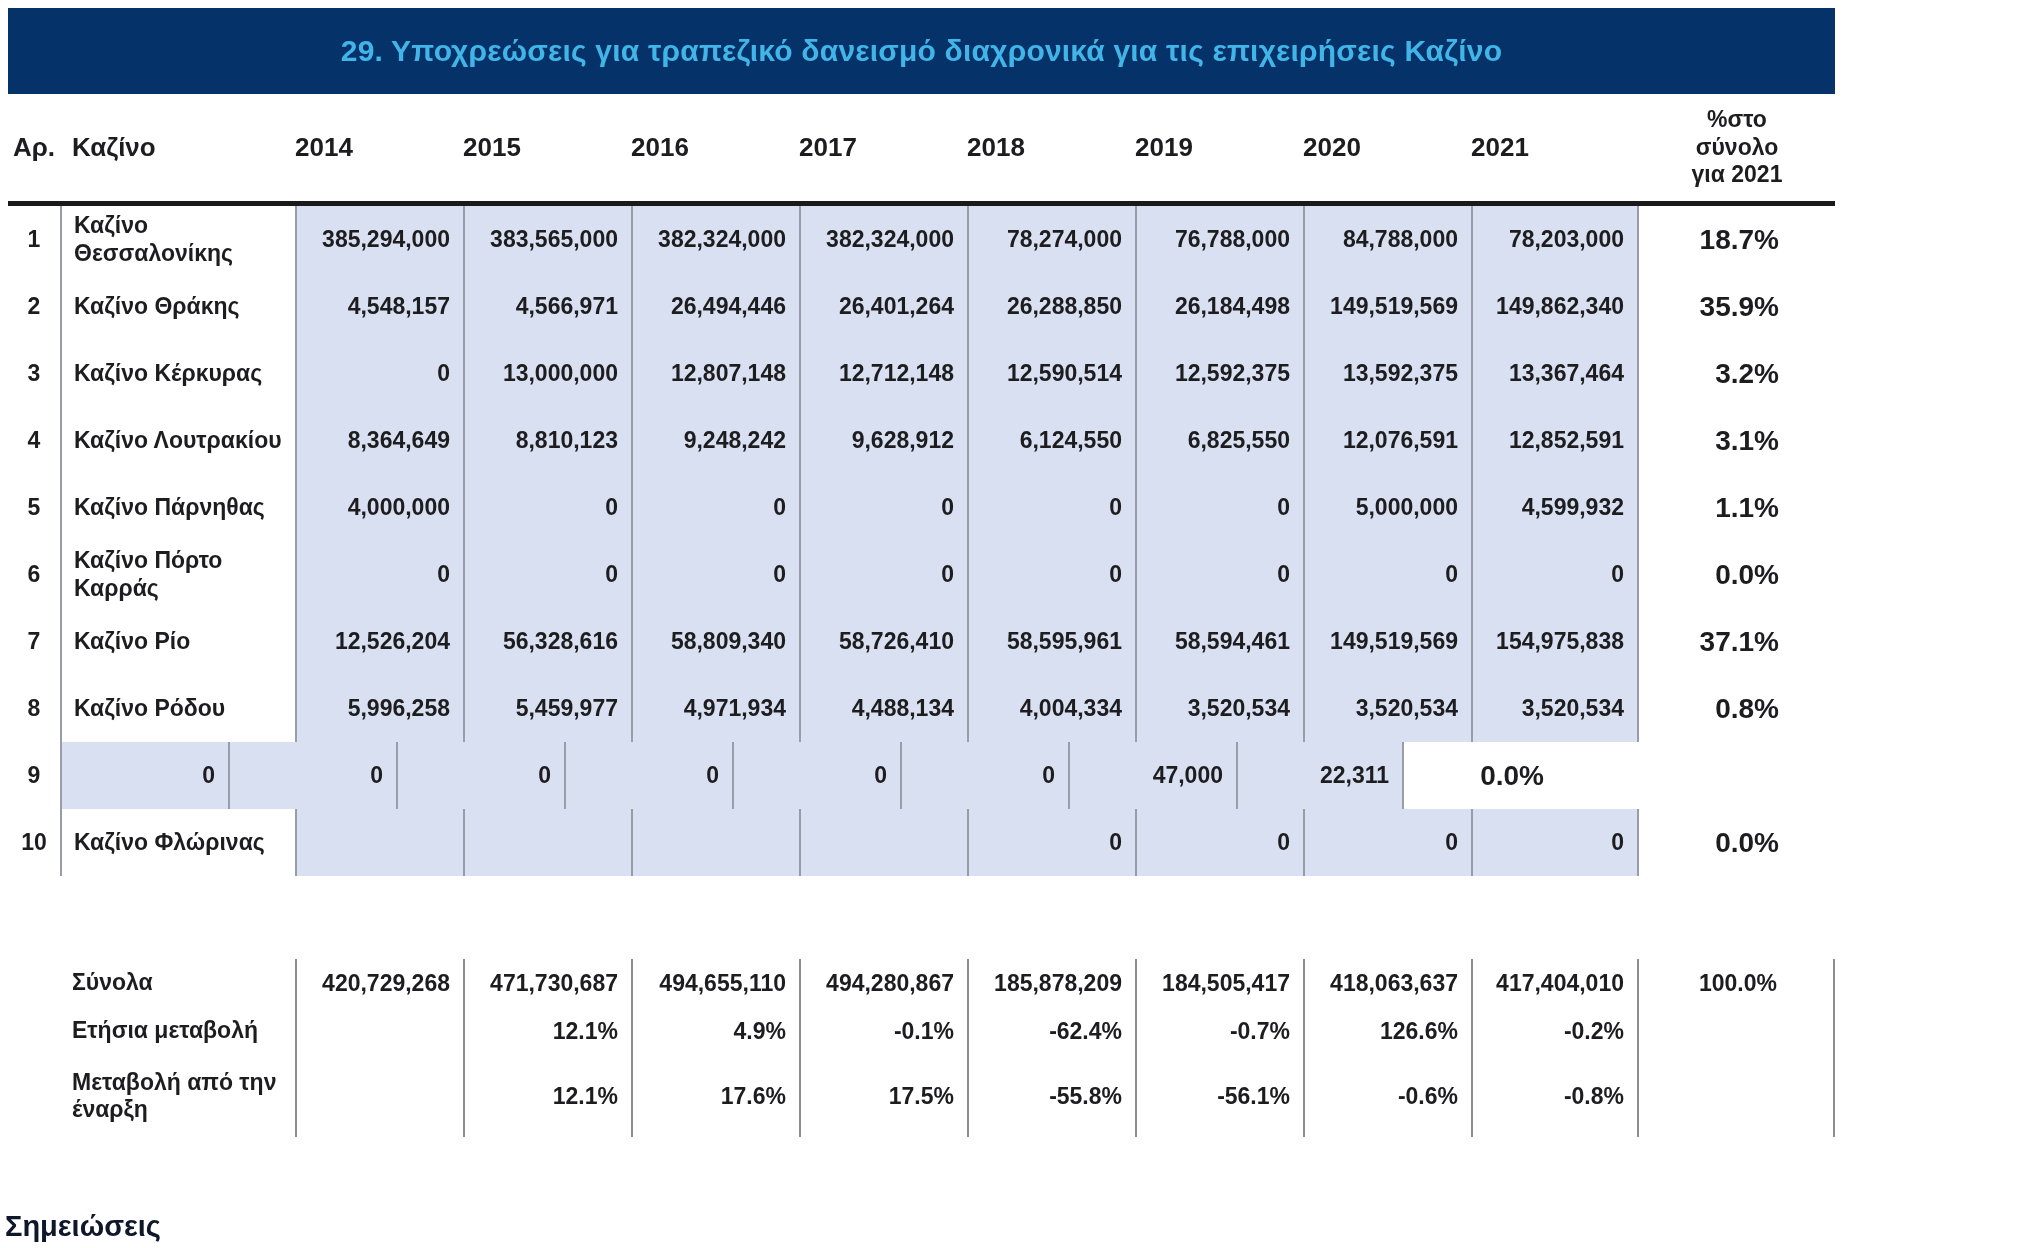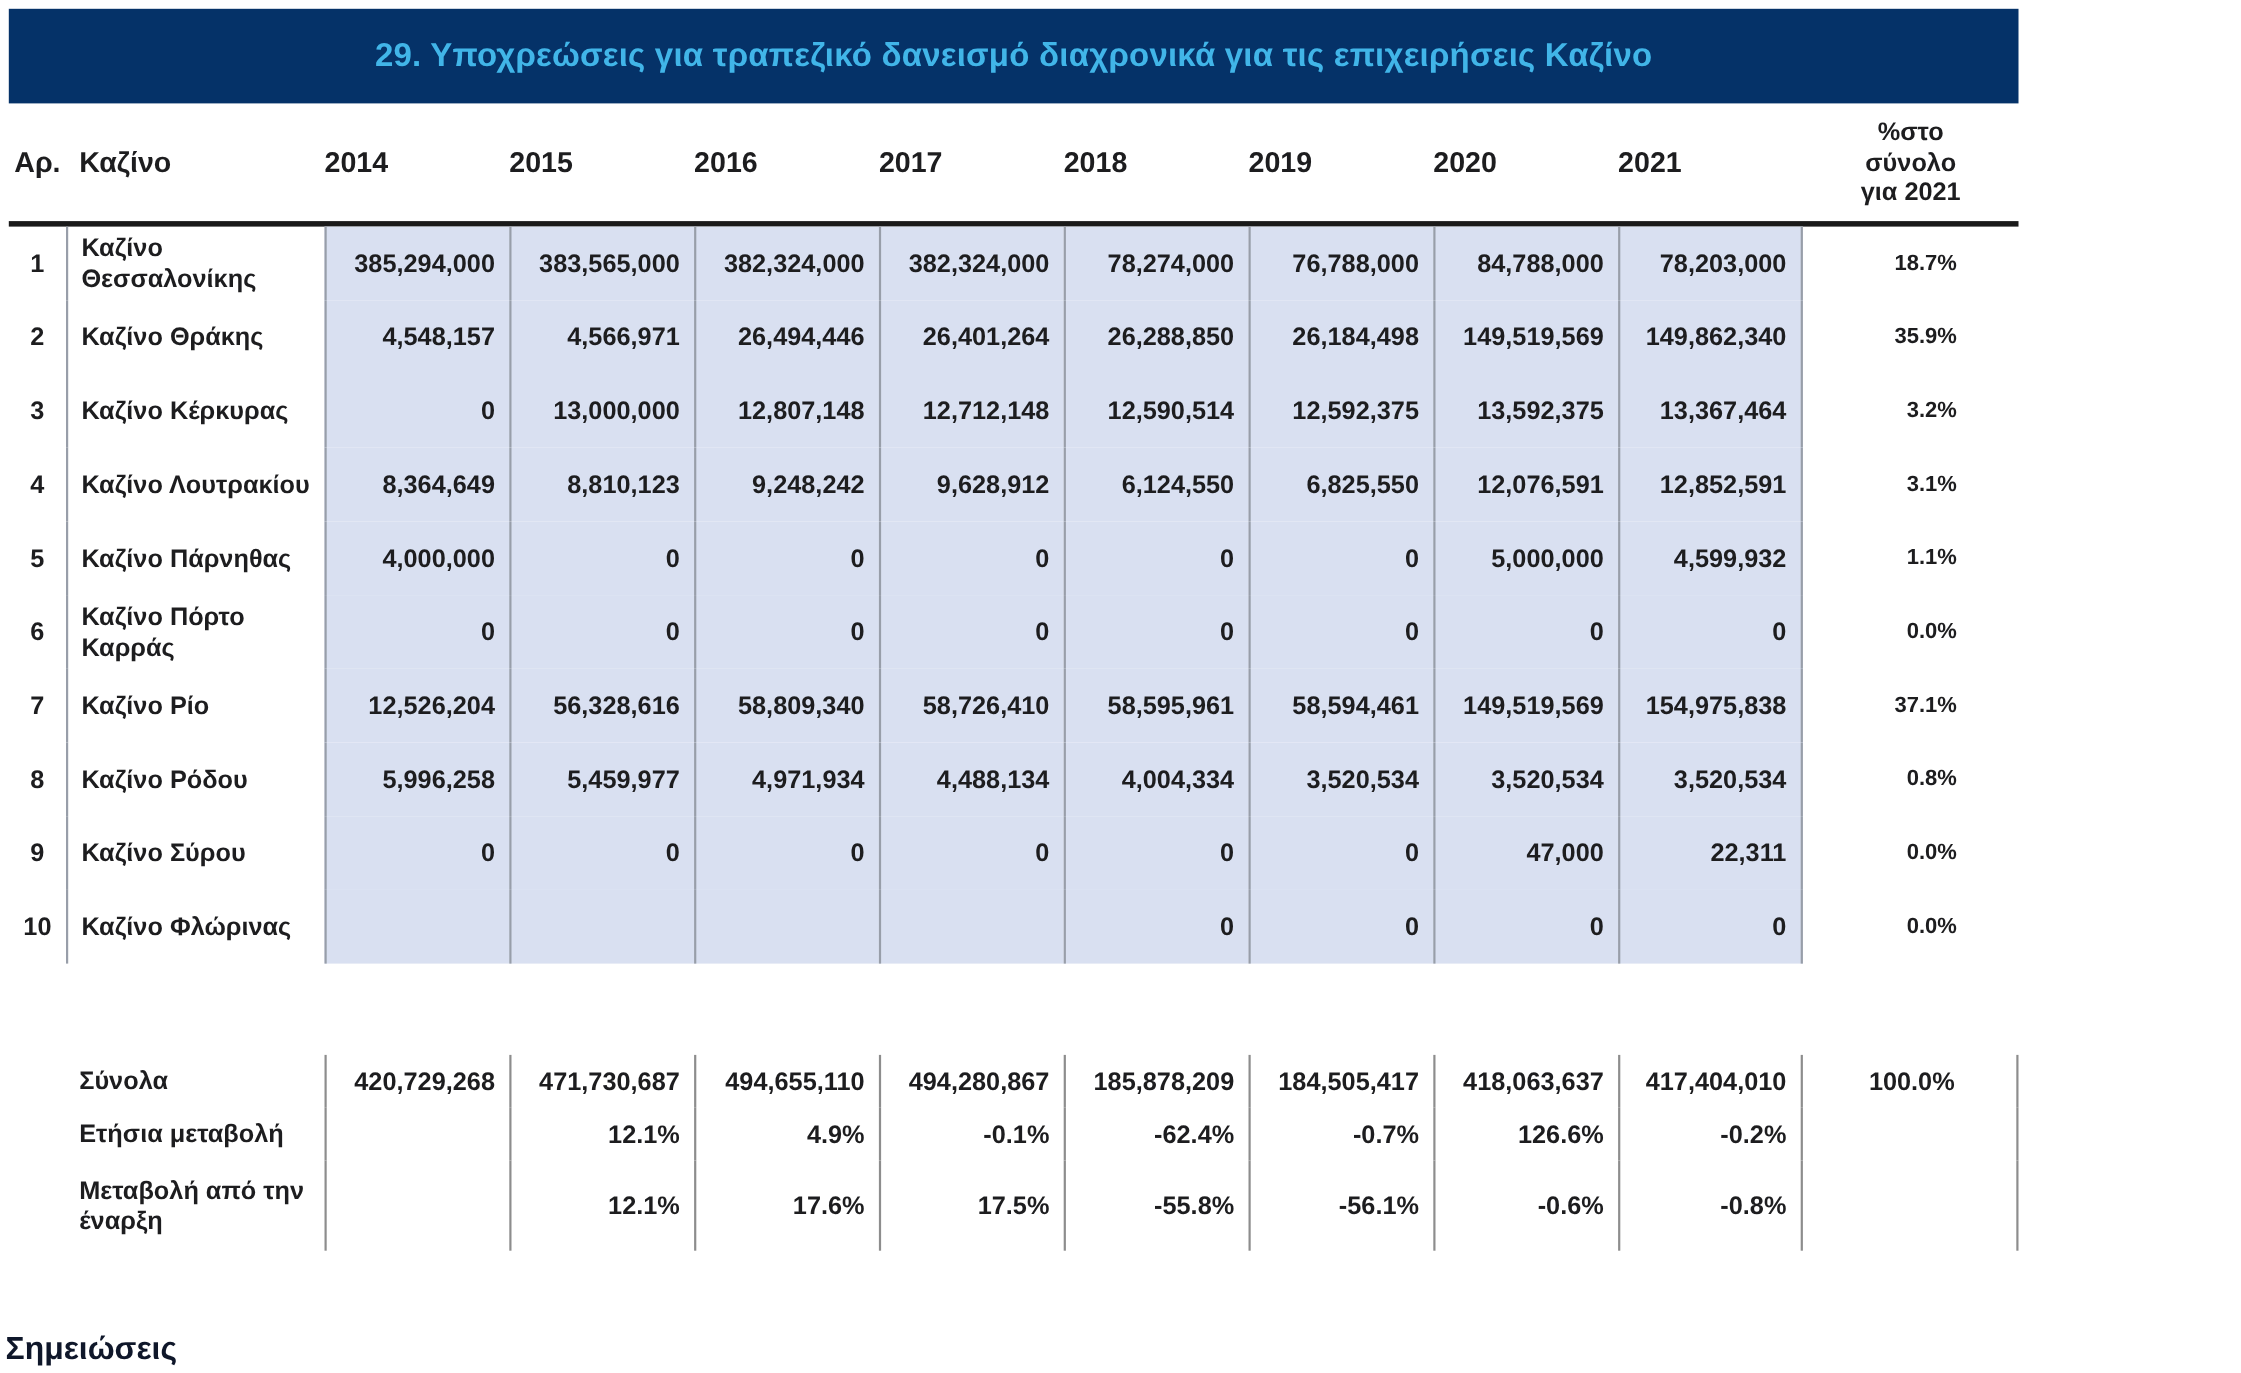--- a/index.html
+++ b/index.html
@@ -42,21 +42,21 @@
   
   .row{display:flex;align-items:center;height:67px;font-size:23px;}
   .row .c-name{border-left:2px solid #989ea9;align-self:stretch;display:flex;align-items:center;}
   .row .c-name span{display:block;}
   .row .c-year{
     background:#d9e0f1;
     border-left:2px solid #989ea9;
     align-self:stretch;display:flex;align-items:center;justify-content:flex-end;
   }
   .row .c-year.last{border-right:2px solid #989ea9;}
-  .row .c-pct{font-size:20px;}
+  .row .c-pct{font-size:28px;}
   
   .summary-gap{height:83px;}
   .srow{display:flex;align-items:center;font-size:23px;}
   .srow .c-name{display:flex;align-items:center;line-height:1.18;}
   .srow .c-year{
     border-left:2px solid #8d8d8d;
     align-self:stretch;display:flex;align-items:center;justify-content:flex-end;
   }
   .srow .c-year.last{border-right:2px solid #8d8d8d;}
   .srow .c-pct{align-self:stretch;display:flex;align-items:center;justify-content:flex-end;border-right:2px solid #8d8d8d;}
@@ -202,23 +202,20 @@
           <div class="c-year">4,971,934</div>
           <div class="c-year">4,488,134</div>
           <div class="c-year">4,004,334</div>
           <div class="c-year">3,520,534</div>
           <div class="c-year">3,520,534</div>
           <div class="c-year last">3,520,534</div>
           <div class="c-pct">0.8%</div>
         </div>
         <div class="row">
           <div class="c-num">9</div>
-          <div class="c-name">
-            <span>Καζίνο Σύρου</span>
-          </div>
           <div class="c-year">0</div>
           <div class="c-year">0</div>
           <div class="c-year">0</div>
           <div class="c-year">0</div>
           <div class="c-year">0</div>
           <div class="c-year">0</div>
           <div class="c-year">47,000</div>
           <div class="c-year last">22,311</div>
           <div class="c-pct">0.0%</div>
         </div>

